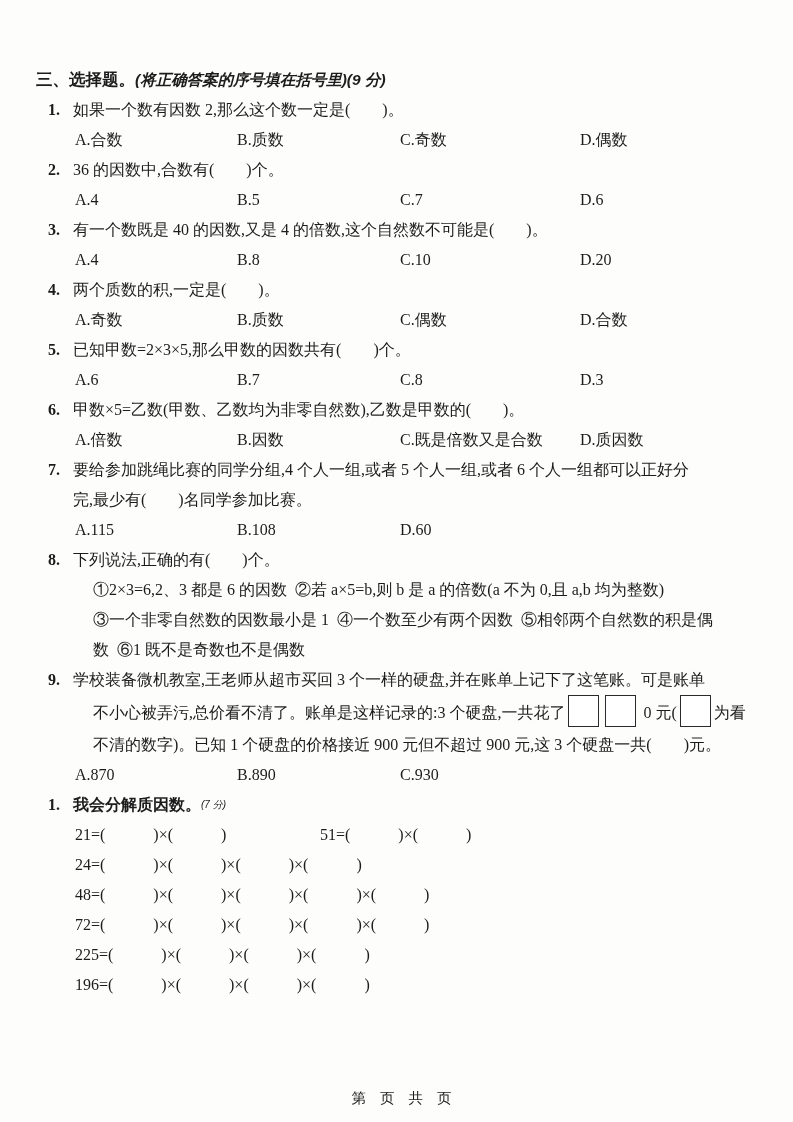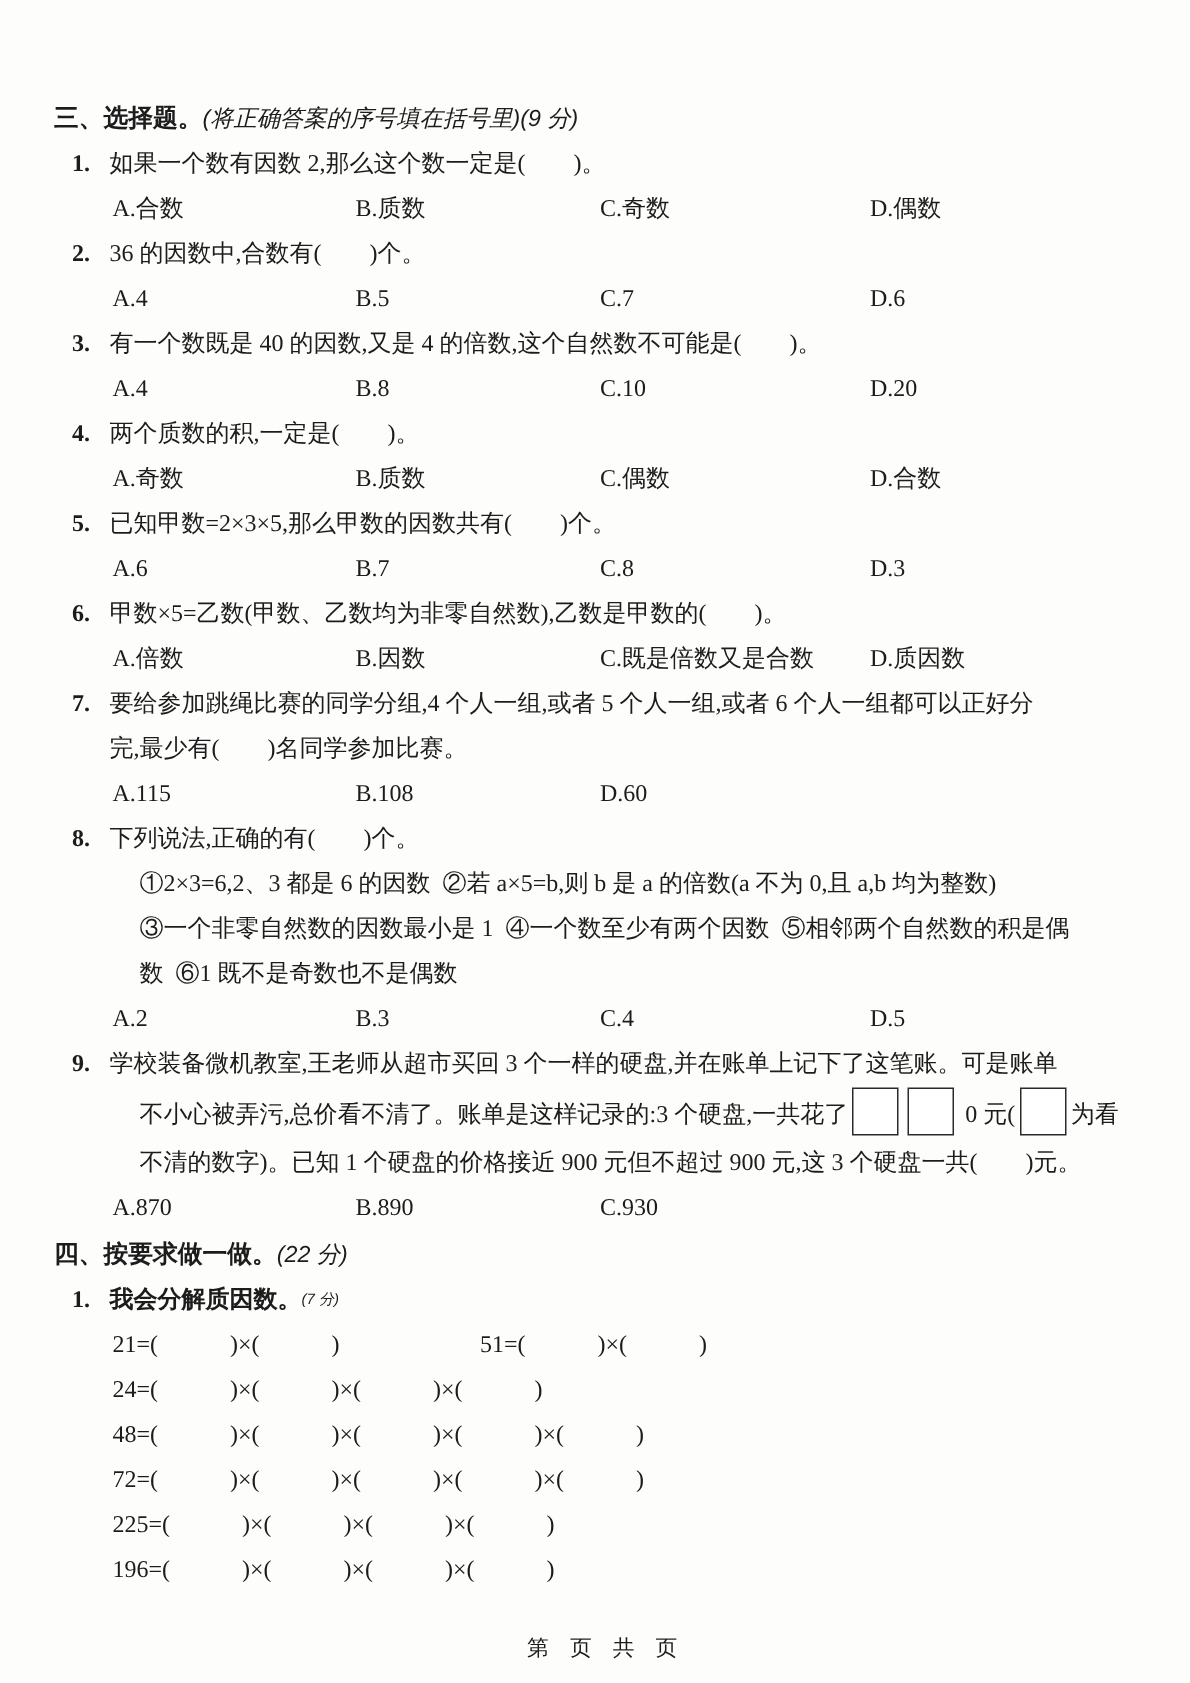--- a/index.html
+++ b/index.html
@@ -15,21 +15,21 @@
     overflow:hidden;
   }
   .sec-title {
     font-family:"Liberation Sans", sans-serif;
     font-weight:700;
     font-size:16.5px;
     line-height:30px;
     white-space:pre-wrap;
   }
   .sec-title .note {
-    font-weight:400;
+    font-weight:700;
     font-style:italic;
     font-size:15.5px;
   }
   .qline { display:flex; line-height:30px; }
   .qnum  { flex:none; width:25px; margin-left:12px; font-weight:700; }
   .qtext { flex:1; white-space:pre-wrap; }
   .cont      { line-height:30px; padding-left:37px; white-space:pre-wrap; }
   .cont-deep { line-height:30px; padding-left:57px; white-space:pre-wrap; }
   .opts {
     display:grid;
@@ -161,43 +161,36 @@
   </div>
 
   <div class="q">
     <div class="qline">
         <span class="qnum">8.</span>
         <span class="qtext">下列说法,正确的有(        )个。</span>
       </div>
     <div class="cont-deep">①2×3=6,2、3 都是 6 的因数  ②若 a×5=b,则 b 是 a 的倍数(a 不为 0,且 a,b 均为整数)</div>
     <div class="cont-deep">③一个非零自然数的因数最小是 1  ④一个数至少有两个因数  ⑤相邻两个自然数的积是偶</div>
     <div class="cont-deep">数  ⑥1 既不是奇数也不是偶数</div>
-    <div class="opts">
-        <span class="opt">A.2</span>
-        <span class="opt">B.3</span>
-        <span class="opt">C.4</span>
-        <span class="opt">D.5</span>
-      </div>
   </div>
 
   <div class="q">
     <div class="qline">
         <span class="qnum">9.</span>
         <span class="qtext">学校装备微机教室,王老师从超市买回 3 个一样的硬盘,并在账单上记下了这笔账。可是账单</span>
       </div>
     <div class="boxline"><span>不小心被弄污,总价看不清了。账单是这样记录的:3 个硬盘,一共花了</span><span class="blankbox"></span><span class="blankbox"></span><span> 0 元(</span><span class="blankbox"></span><span>为看</span></div>
     <div class="cont-deep">不清的数字)。已知 1 个硬盘的价格接近 900 元但不超过 900 元,这 3 个硬盘一共(        )元。</div>
     <div class="opts">
         <span class="opt">A.870</span>
         <span class="opt">B.890</span>
         <span class="opt">C.930</span>
       </div>
   </div>
 
-  <div class="sec-title"><span>四、按要求做一做。</span><span class="note">(22 分)</span></div>
 
   <div class="subline">
       <span class="qnum">1.</span>
       <span>我会分解质因数。</span>
       <span class="note">(7 分)</span>
     </div>
 
   <div class="frow"><span class="fcol1">21=(            )×(            )</span><span>51=(            )×(            )</span></div>
   <div class="frow">24=(            )×(            )×(            )×(            )</div>
   <div class="frow">48=(            )×(            )×(            )×(            )×(            )</div>

